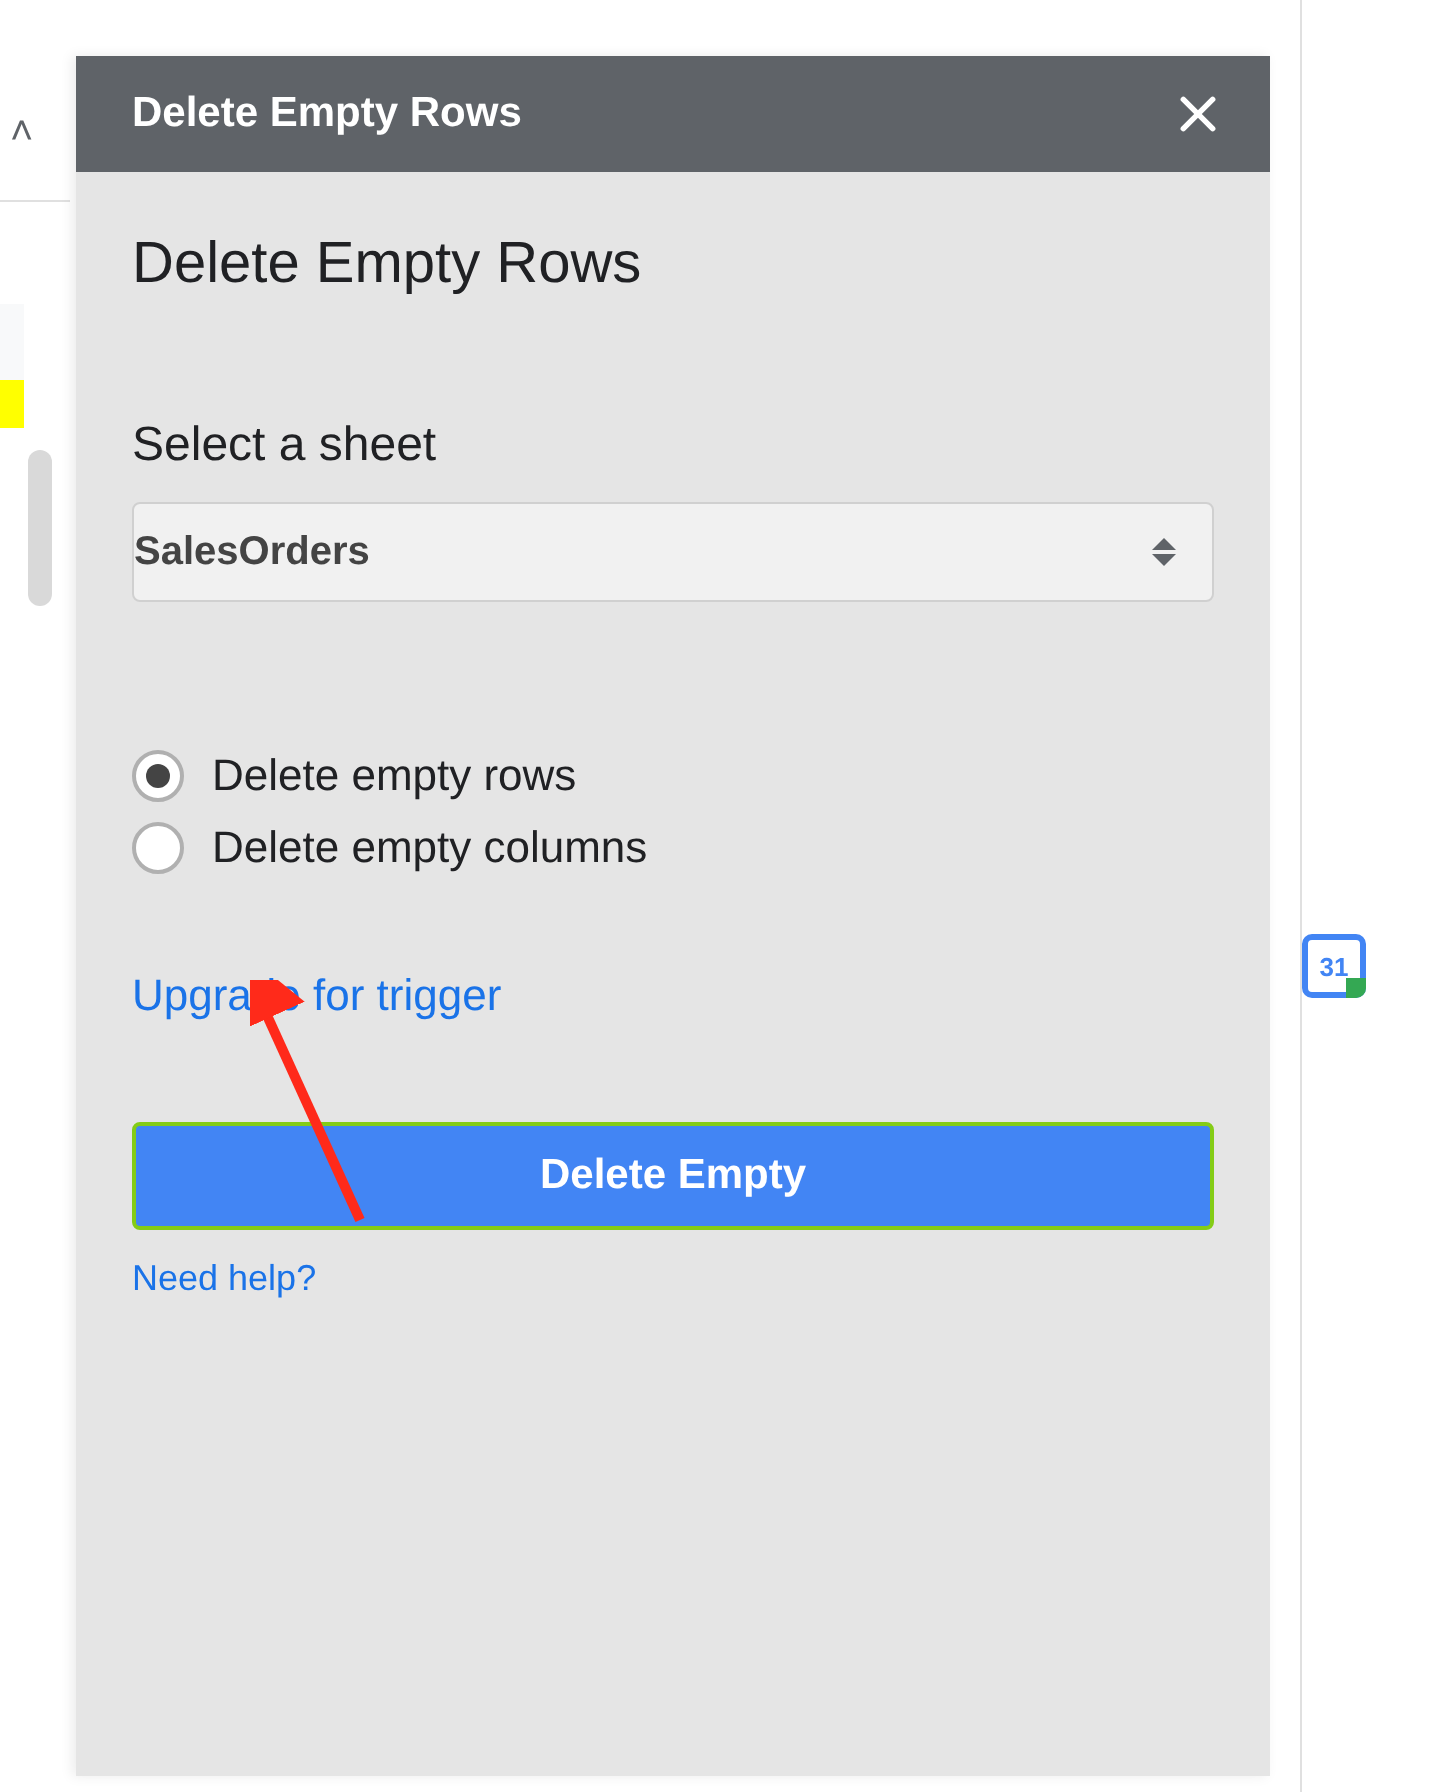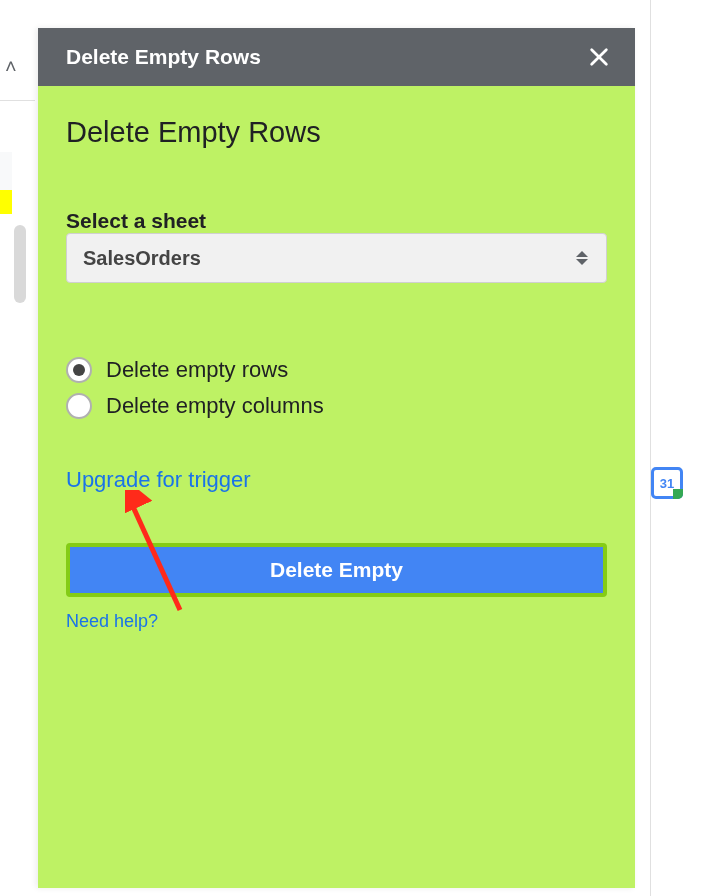--- a/index.html
+++ b/index.html
@@ -54,21 +54,21 @@
     border-radius: 6px;
   }
 
   
   .panel {
     position: absolute;
     top: 28px;
     left: 38px;
     width: 597px;
     height: 860px;
-    background: #bef264;
+    background: #e5e5e5;
     box-shadow: -2px 0 6px rgba(0,0,0,0.08);
     display: flex;
     flex-direction: column;
   }
   .panel-header {
     background: #5f6368;
     color: #fff;
     height: 58px;
     display: flex;
     align-items: center;
@@ -92,34 +92,34 @@
   .panel-body {
     padding: 30px 28px 0 28px;
     color: #202124;
   }
   .main-title {
     font-size: 29px;
     font-weight: normal;
     margin-bottom: 60px;
   }
   .section-label {
-    font-size: 21px;
-    font-weight: bold;
-    margin-bottom: 0;
+    font-size: 24px;
+    font-weight: normal;
+    margin-bottom: 14px;
   }
 
   .select-wrap {
     position: relative;
     background: #f1f1f1;
     border: 1px solid #d0d0d0;
     border-radius: 4px;
     height: 50px;
     display: flex;
     align-items: center;
-    padding: 0 16px;
+    padding: 0 0;
     font-size: 20px;
     font-weight: bold;
     color: #444;
     cursor: pointer;
     margin-bottom: 16px;
   }
   .select-caret {
     position: absolute;
     right: 18px;
     top: 50%;
@@ -178,21 +178,21 @@
   }
 
   .spacer-lg { height: 58px; }
   .spacer-md { height: 36px; }
 
   .primary-btn {
     margin-top: 50px;
     width: 100%;
     height: 54px;
     background: #4285f4;
-    border: 4px solid #84cc16;
+    border: 2px solid #84cc16;
     color: #fff;
     font-size: 21px;
     font-weight: bold;
     border-radius: 4px;
     cursor: pointer;
   }
   .help-link {
     color: #1a73e8;
     font-size: 18px;
     cursor: pointer;

